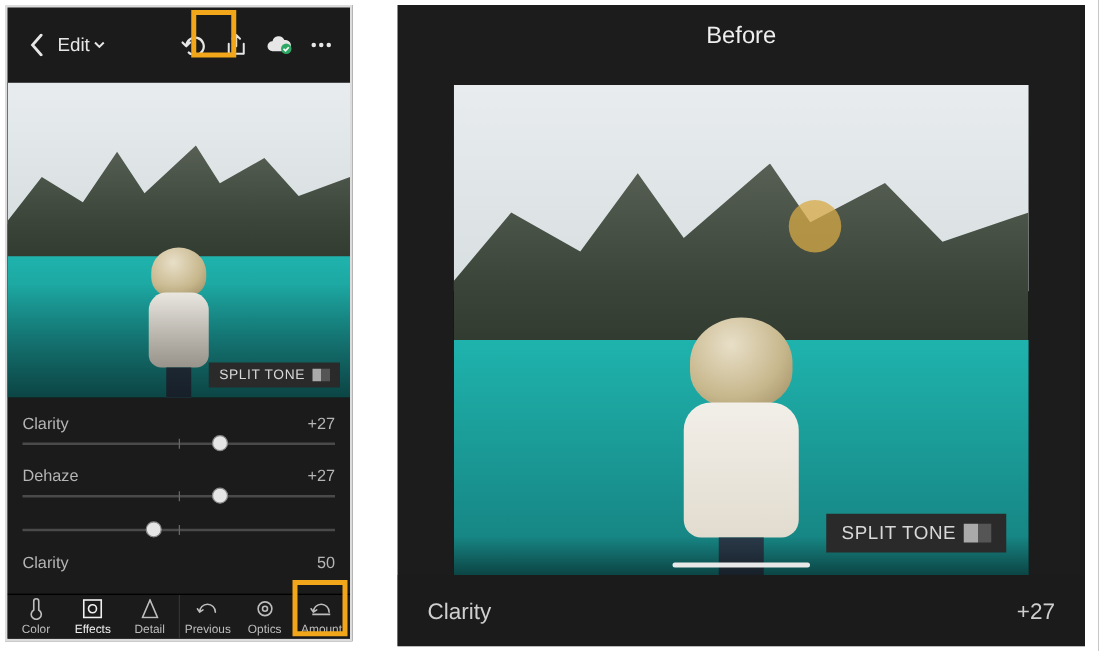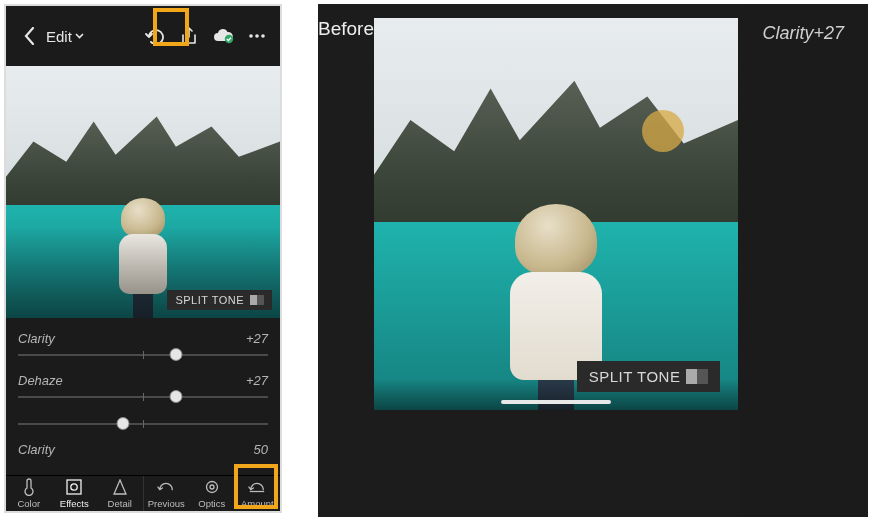--- a/index.html
+++ b/index.html
@@ -80,21 +80,21 @@
     position:absolute; right:8px; bottom:8px;
     background:#2a2a2a; color:#d8d8d8;
     font-size:11px; letter-spacing:0.5px;
     padding:4px 8px; display:flex; align-items:center; gap:6px;
   }
   .splitbadge .sq{display:inline-block;width:14px;height:10px;
     background:linear-gradient(90deg,#aaa 50%,#555 50%);}
 
   .sliders { flex:1; background:#1b1b1b; padding:6px 12px 0 12px; color:#b5b5b5;}
   .srow { padding:7px 0 2px 0;}
-  .srow .line1{display:flex;justify-content:space-between;font-size:13px;color:#b5b5b5;font-style:italic;}
+  .srow .line1{display:flex;justify-content:space-between;font-size:13px;color:#b5b5b5;}
   .srow .track{position:relative;height:18px;}
   .srow .rail{position:absolute;top:8px;left:0;right:0;height:2px;background:#4a4a4a;}
   .srow .rail::before{content:"";position:absolute;left:50%;top:-3px;width:1px;height:8px;background:#666;}
   .srow .thumb{position:absolute;top:2px;width:13px;height:13px;border-radius:50%;
     background:#e6e6e6;border:1px solid #888;transform:translateX(-50%);}
   .bottombar{height:36px;display:flex;align-items:stretch;border-top:1px solid #000;
     background:#1b1b1b;}
   .bcell{flex:1;display:flex;flex-direction:column;align-items:center;justify-content:center;
     color:#bdbdbd;font-size:9.5px;gap:2px;}
   .bcell.sel{color:#f0f0f0;}
@@ -104,21 +104,21 @@
   
   .right {
     margin-top: 4px;
     width: 550px;
     height: 513px;
     background:#1c1c1c;
     color:#e6e6e6;
     position:relative;
     overflow:hidden;
     display:flex;
-    flex-direction:row;
+    flex-direction:column;
   }
   .before-label{height:50px;display:flex;align-items:center;justify-content:center;
     font-size:19px;color:#eee;}
   .big-photo{position:relative;margin:14px auto 0; width:460px;height:392px;overflow:hidden;background:#0a0a0a;}
   .big-photo .sky{height:42%;}
   .big-photo .mtn{top:16%;height:40%;}
   .big-photo .water{top:52%;}
   .big-photo .person{width:110px;height:216px;bottom:-10px;}
   .big-photo .person .hair{width:82px;height:72px;}
   .big-photo .person .body{width:92px;height:108px;border-radius:22px 22px 14px 14px;}

